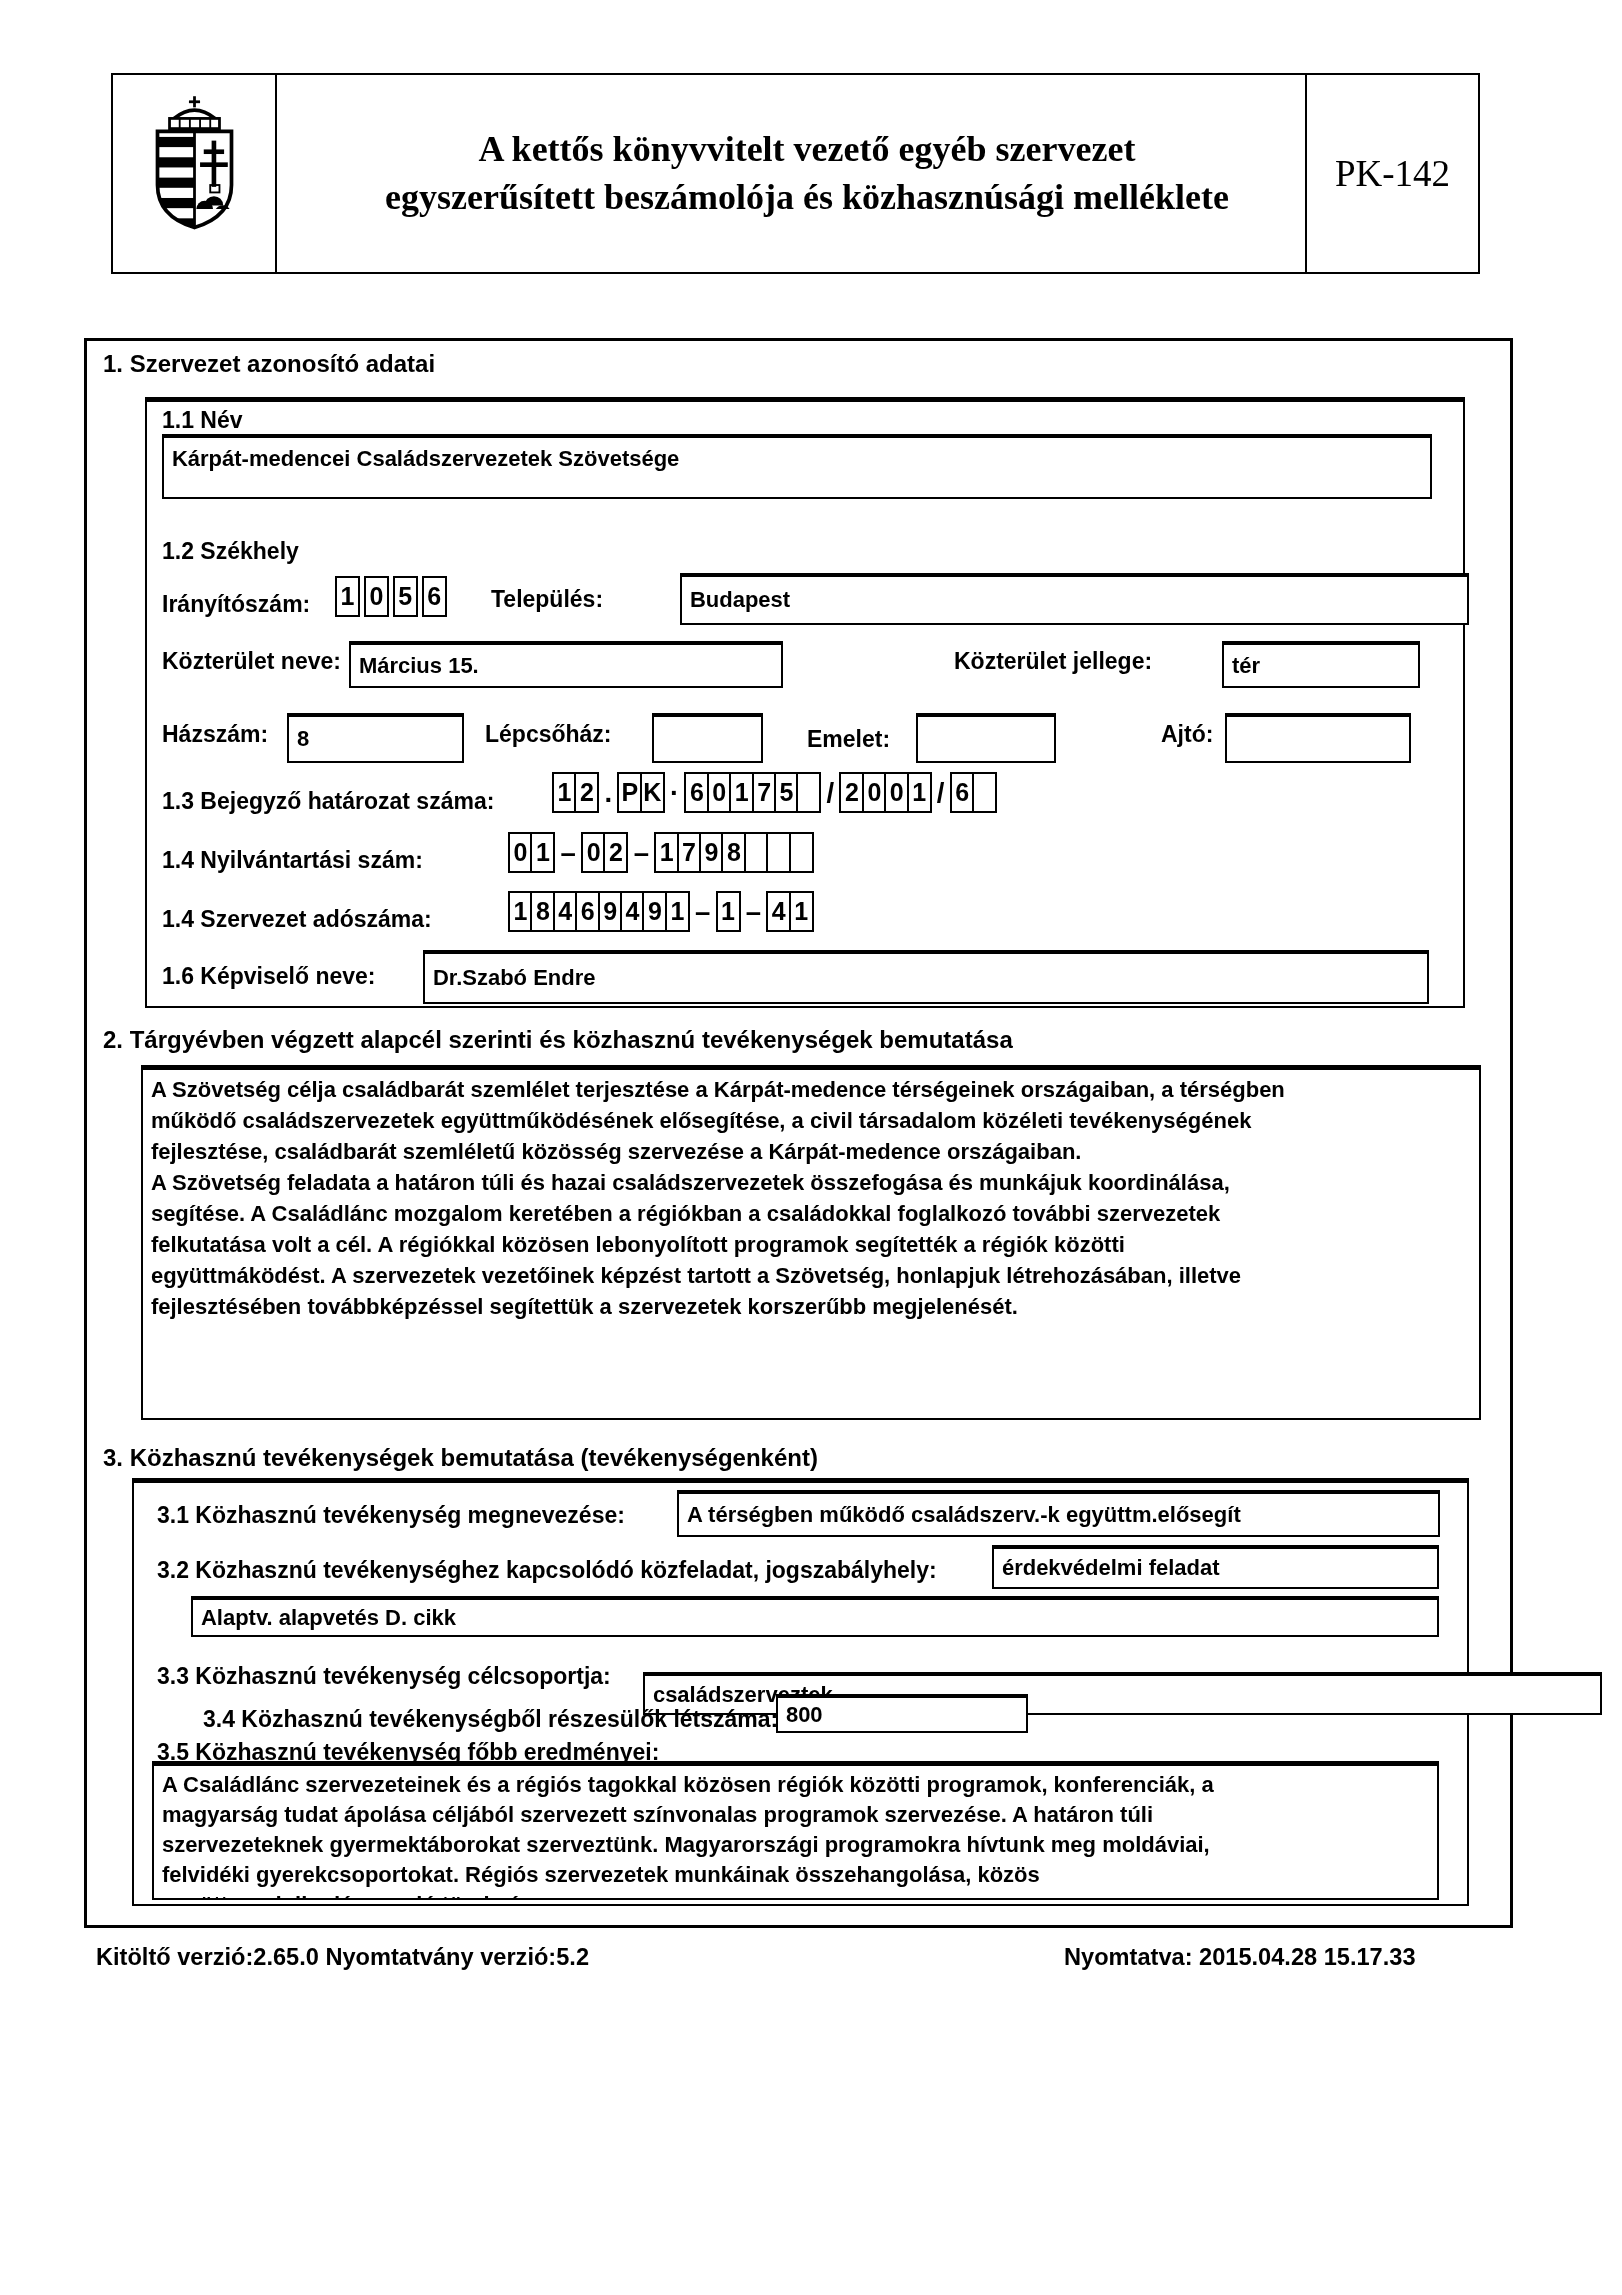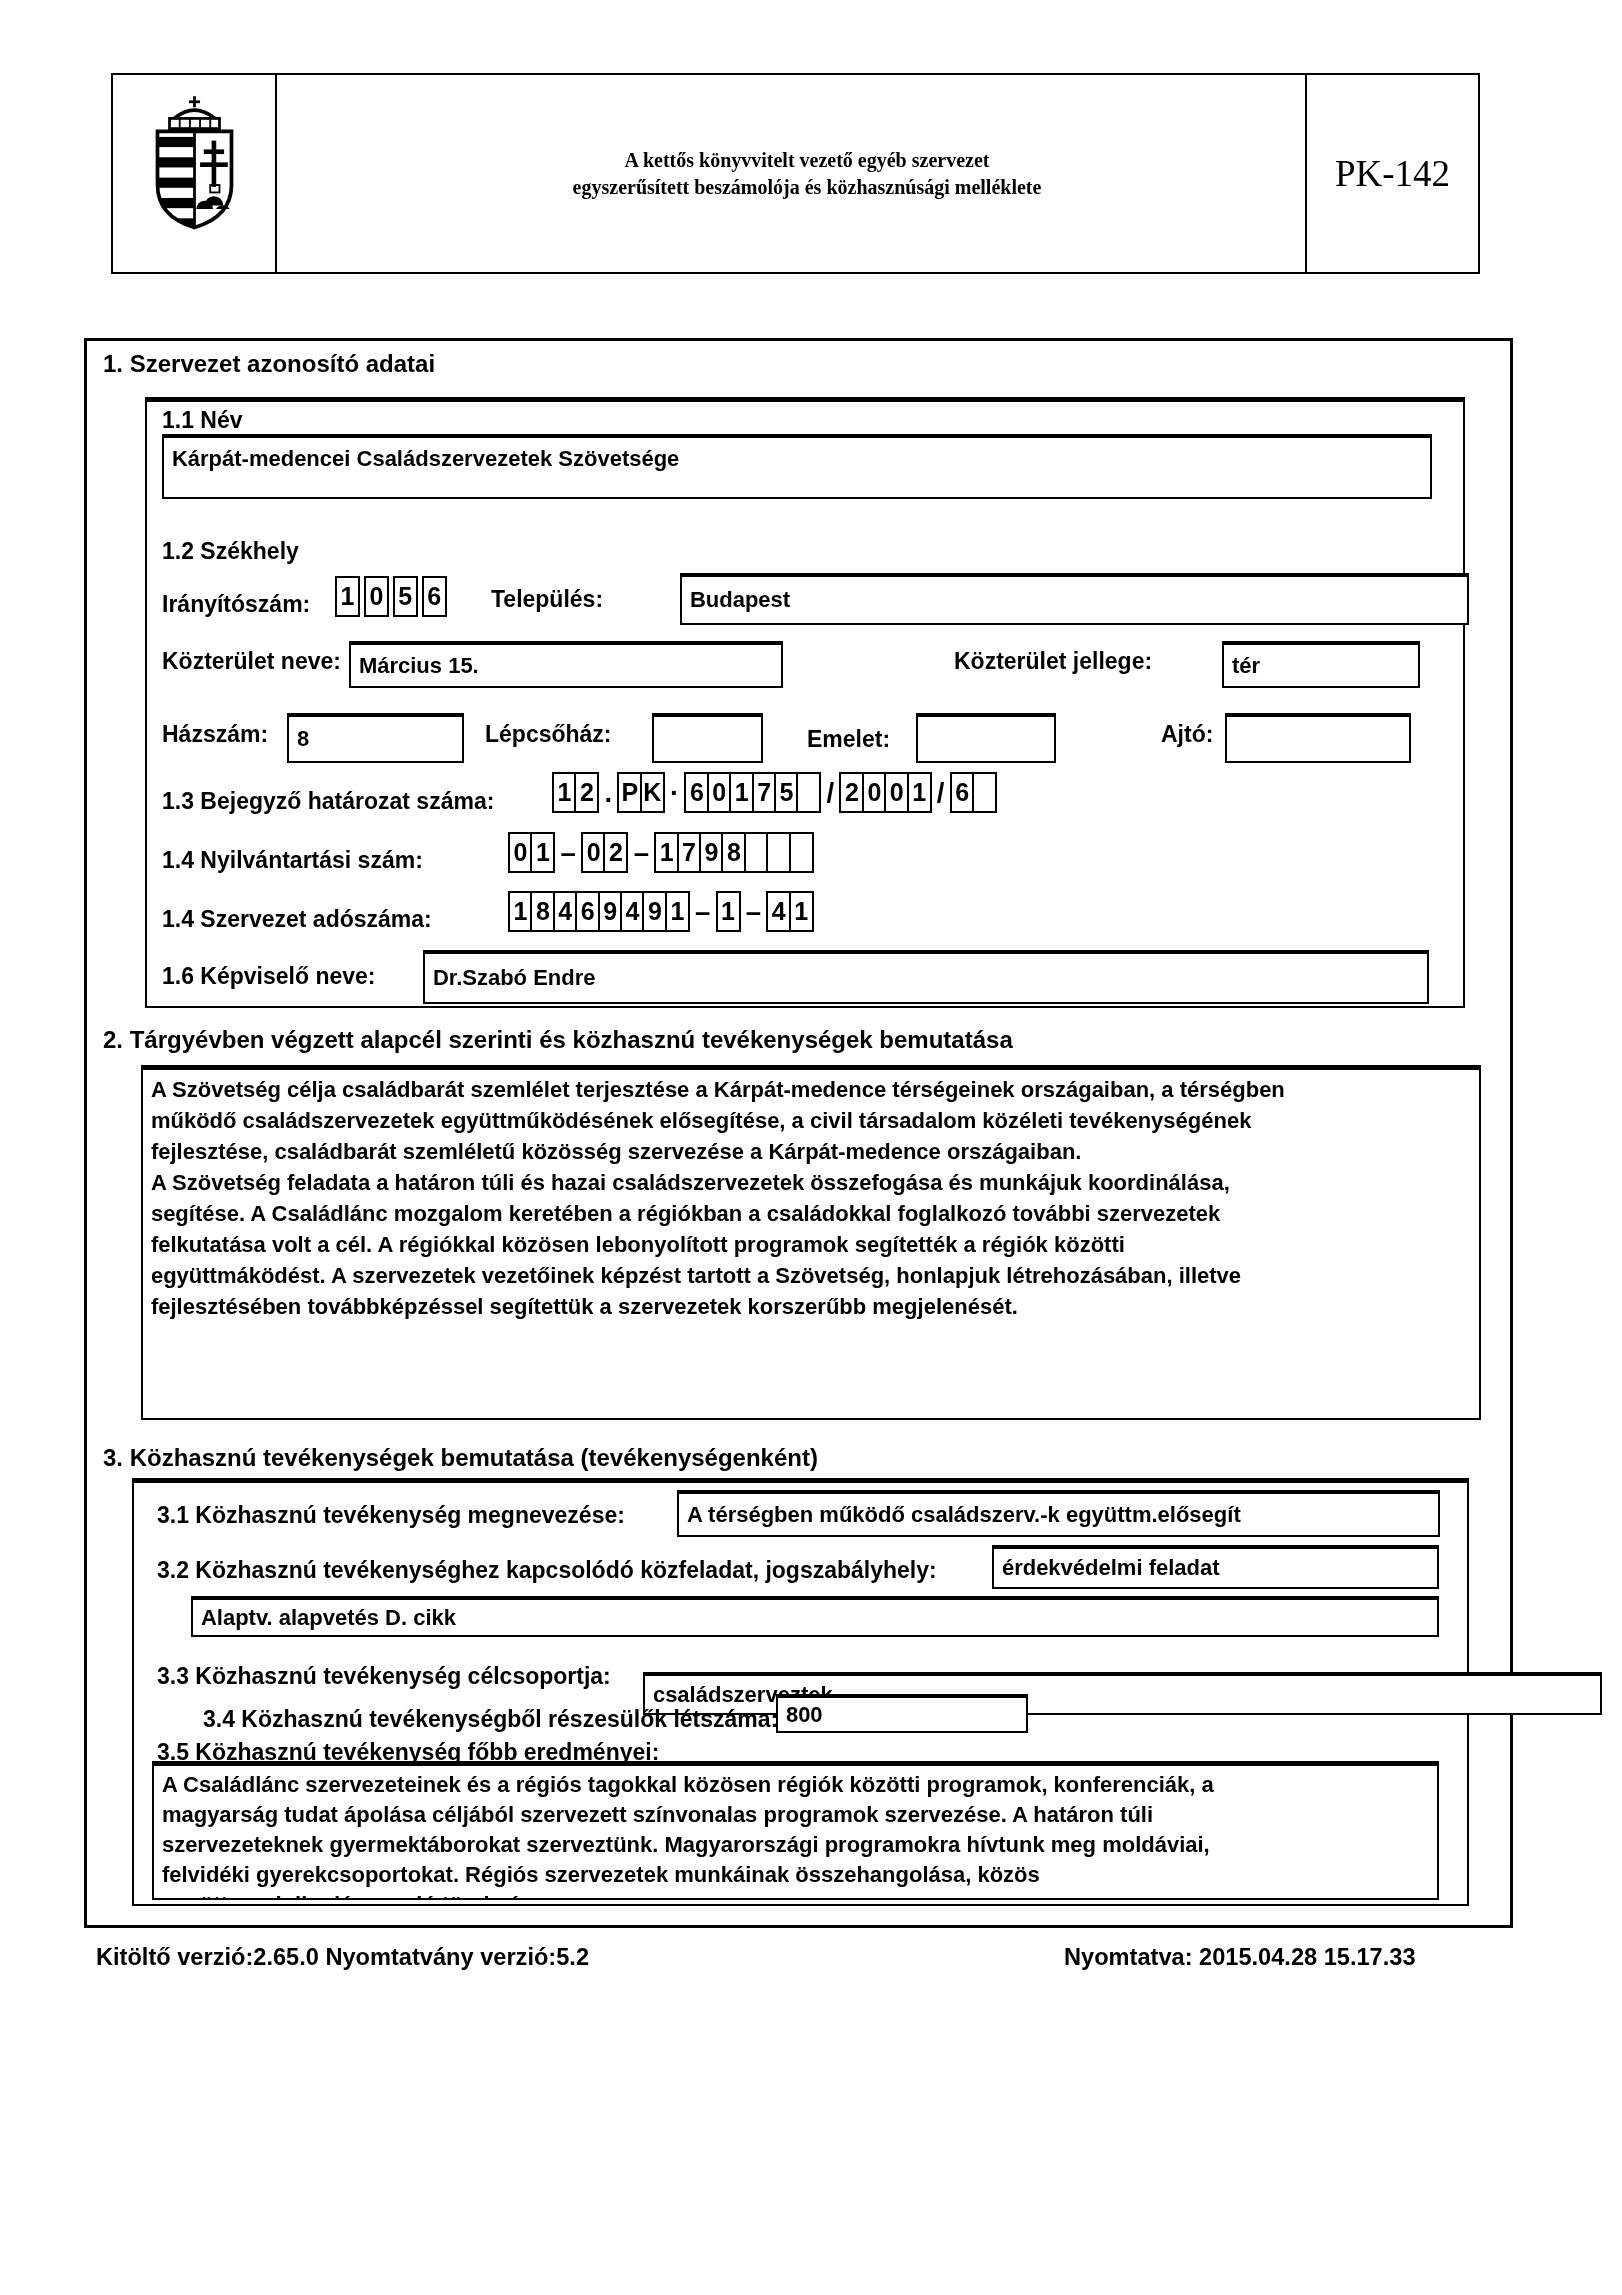--- a/index.html
+++ b/index.html
@@ -3,21 +3,21 @@
 <meta charset="utf-8">
 <style>
   html,body{margin:0;padding:0;background:#fff;}
   .page{position:relative;width:1622px;height:2295px;background:#fff;color:#000;
         font-family:"Liberation Sans", sans-serif;overflow:hidden;}
   .abs{position:absolute;box-sizing:border-box;}
   
   .header-box{left:111px;top:73px;width:1369px;height:201px;border:2.6px solid #000;display:flex;}
   .logo-cell{width:162px;border-right:2.6px solid #000;display:flex;align-items:center;justify-content:center;}
   .title-cell{flex:1;display:flex;flex-direction:column;justify-content:center;text-align:center;
-              font-family:"Liberation Serif", serif;font-weight:bold;font-size:20px;line-height:1.32;padding-left:32px;}
+              font-family:"Liberation Serif", serif;font-weight:bold;font-size:36px;line-height:1.32;padding-left:32px;}
   .code-cell{width:171px;border-left:2.6px solid #000;display:flex;align-items:center;justify-content:center;
              font-family:"Liberation Serif", serif;font-size:37px;}
   
   .main-box{left:84px;top:338px;width:1429px;height:1590px;border:3.3px solid #000;}
   .panel{border:2.6px solid #000;border-top:5.2px solid #000;}
   .field{border:2px solid #000;border-top:4.6px solid #000;background:#fff;display:flex;align-items:center;
          padding:0 7.9px;overflow:hidden;font-weight:bold;font-size:22px;}
   .field.topalign{align-items:flex-start;padding-top:7.9px;}
   .lbl{font-weight:bold;font-size:23px;white-space:nowrap;line-height:1.15;}
   .heading{font-weight:bold;font-size:24px;white-space:nowrap;}

